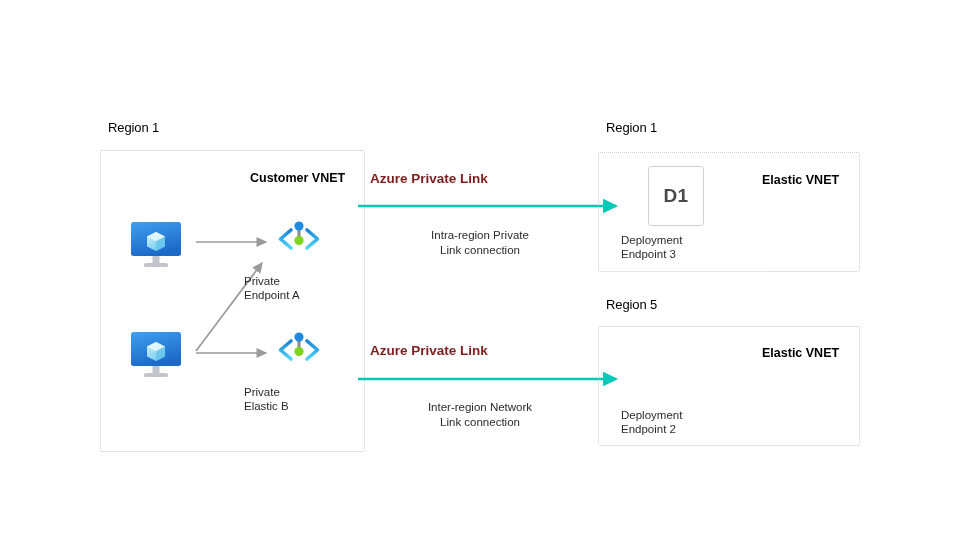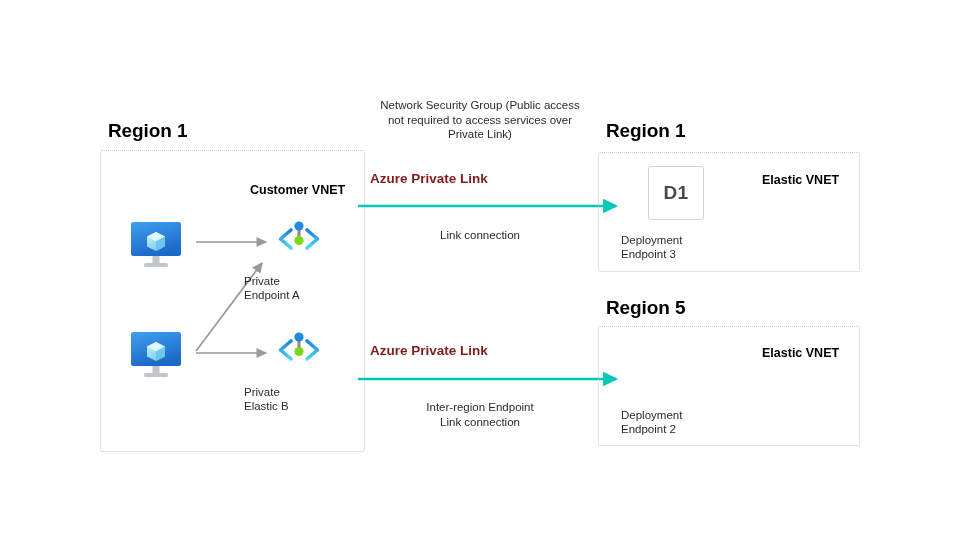--- a/index.html
+++ b/index.html
@@ -16,22 +16,22 @@
     position: relative;
     width: 960px;
     height: 540px;
     background: #ffffff;
     overflow: hidden;
   }
   .abs { position: absolute; }
 
   
   .region-heading {
-    font-size: 19px;
-    font-weight: bold;
+    font-size: 13px;
+    font-weight: normal;
     color: #000000;
     letter-spacing: -0.1px;
     white-space: nowrap;
   }
 
   
   .vnet-box {
     border: 1.4px dotted #c9c9cf;
     border-radius: 2px;
     box-sizing: border-box;
@@ -49,21 +49,21 @@
     font-size: 11.5px;
     color: #2b2b2b;
     text-align: left;
     line-height: 14px;
     white-space: nowrap;
   }
 
   
   .dep-box {
     width: 56px;
-    height: 54px;
+    height: 60px;
     border: 1.6px solid #d2d2d2;
     border-radius: 3px;
     box-sizing: border-box;
     display: flex;
     align-items: center;
     justify-content: center;
     background: #ffffff;
   }
   .dep-box-label {
     font-size: 19px;
@@ -100,21 +100,21 @@
 </style>
 </head>
 <body>
 
 <div id="canvas">
 
   <div class="abs region-heading" style="left:108px; top:120px;">Region 1</div>
 
   <div class="abs vnet-box" style="left:100px; top:150px; width:265px; height:302px;"></div>
 
-  <div class="abs vnet-label" style="left:250px; top:171px;margin-top:12px;">Customer VNET</div>
+  <div class="abs vnet-label" style="left:250px; top:171px;">Customer VNET</div>
 
   <div class="abs" style="left:129px; top:218px;">
     <svg width="54" height="54" viewBox="0 0 54 54" aria-hidden="true">
       <defs>
         <linearGradient id="vmgrad1" x1="0" y1="0" x2="0.35" y2="1">
           <stop offset="0%" stop-color="#3ea0f0"></stop>
           <stop offset="100%" stop-color="#1d69c8"></stop>
         </linearGradient>
         <linearGradient id="cubegrad1" x1="0" y1="0" x2="0.6" y2="1">
           <stop offset="0%" stop-color="#d8f3fc"></stop>
@@ -210,54 +210,54 @@
       <circle cx="24" cy="11" r="4.6" fill="#1f8ae0"></circle>
       <circle cx="24" cy="25.5" r="4.6" fill="#7fd41e"></circle>
     </svg>
   </div>
 
   <div class="abs node-caption" style="left:244px; top:385px; width:110px;">
     <div>Private</div>
     <div>Elastic B</div>
   </div>
 
-  <div class="abs nsg-note" style="left:380px; top:98px;">Network Security Group (Public access not required to access services over Private Link)</div>
 
   <div class="abs link-title" style="left:370px; top:171px;">Azure Private Link</div>
 
   <div class="abs" style="left:358px; top:198px; width:272px; height:18px;">
     <svg width="272" height="18" viewBox="0 0 272 18" aria-hidden="true">
       <defs>
         <marker id="tealhead1" markerWidth="7" markerHeight="7" refX="5.4" refY="3.3" orient="auto" markerUnits="strokeWidth">
           <path d="M0,0.3 L6.3,3.3 L0,6.3 z" fill="#00C9B7"></path>
         </marker>
       </defs>
       <line x1="0" y1="8" x2="258" y2="8" stroke="#00C9B7" stroke-width="2.4" marker-end="url(#tealhead1)"></line>
     </svg>
   </div>
 
   <div class="abs link-sub" style="left:370px; top:228px;">
+    <div>Intra-region Private</div>
     <div>Link connection</div>
   </div>
 
   <div class="abs link-title" style="left:370px; top:343px;">Azure Private Link</div>
 
   <div class="abs" style="left:358px; top:371px; width:272px; height:18px;">
     <svg width="272" height="18" viewBox="0 0 272 18" aria-hidden="true">
       <defs>
         <marker id="tealhead2" markerWidth="7" markerHeight="7" refX="5.4" refY="3.3" orient="auto" markerUnits="strokeWidth">
           <path d="M0,0.3 L6.3,3.3 L0,6.3 z" fill="#00C9B7"></path>
         </marker>
       </defs>
       <line x1="0" y1="8" x2="258" y2="8" stroke="#00C9B7" stroke-width="2.4" marker-end="url(#tealhead2)"></line>
     </svg>
   </div>
 
   <div class="abs link-sub" style="left:370px; top:400px;">
-    <div>Inter-region Endpoint</div>
+    <div>Inter-region Network</div>
     <div>Link connection</div>
   </div>
 
   <div class="abs region-heading" style="left:606px; top:120px;">Region 1</div>
 
   <div class="abs vnet-box" style="left:598px; top:152px; width:262px; height:120px;"></div>
 
   <div class="abs vnet-label" style="left:762px; top:173px;">Elastic VNET</div>
 
   <div class="abs dep-box" style="left:648px; top:166px;">

